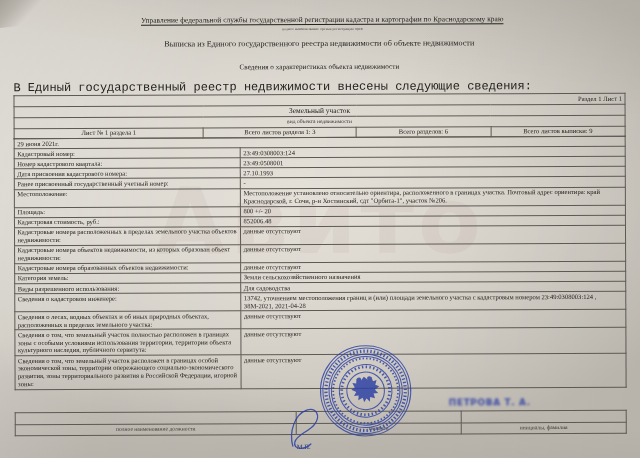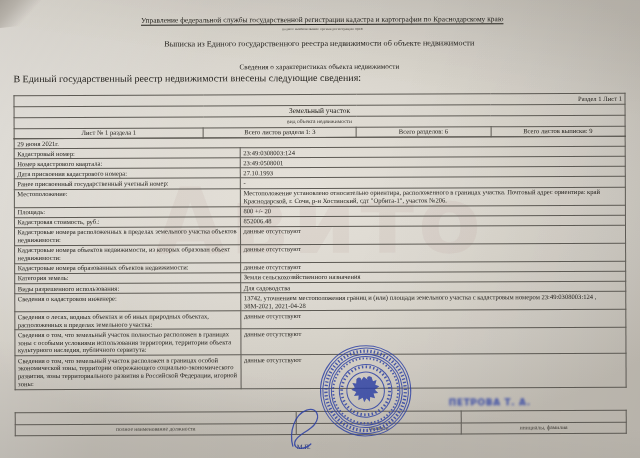--- a/index.html
+++ b/index.html
@@ -89,23 +89,24 @@
     left: 60px;
     top: 63px;
     width: 520px;
     text-align: center;
     font-size: 7.2px;
     color: #24221e;
   }
   .intro-line {
     position: absolute;
     left: 14px;
-    top: 72px;
-    font-size: 10px;
+    top: 80px;
+    font-size: 12px;
     color: #24221e;
+    font-family: Liberation Mono, monospace;
   }
 
   
   .tbl {
     position: absolute;
     border-collapse: collapse;
     table-layout: fixed;
     font-size: 6.6px;
     color: #201e1a;
   }

